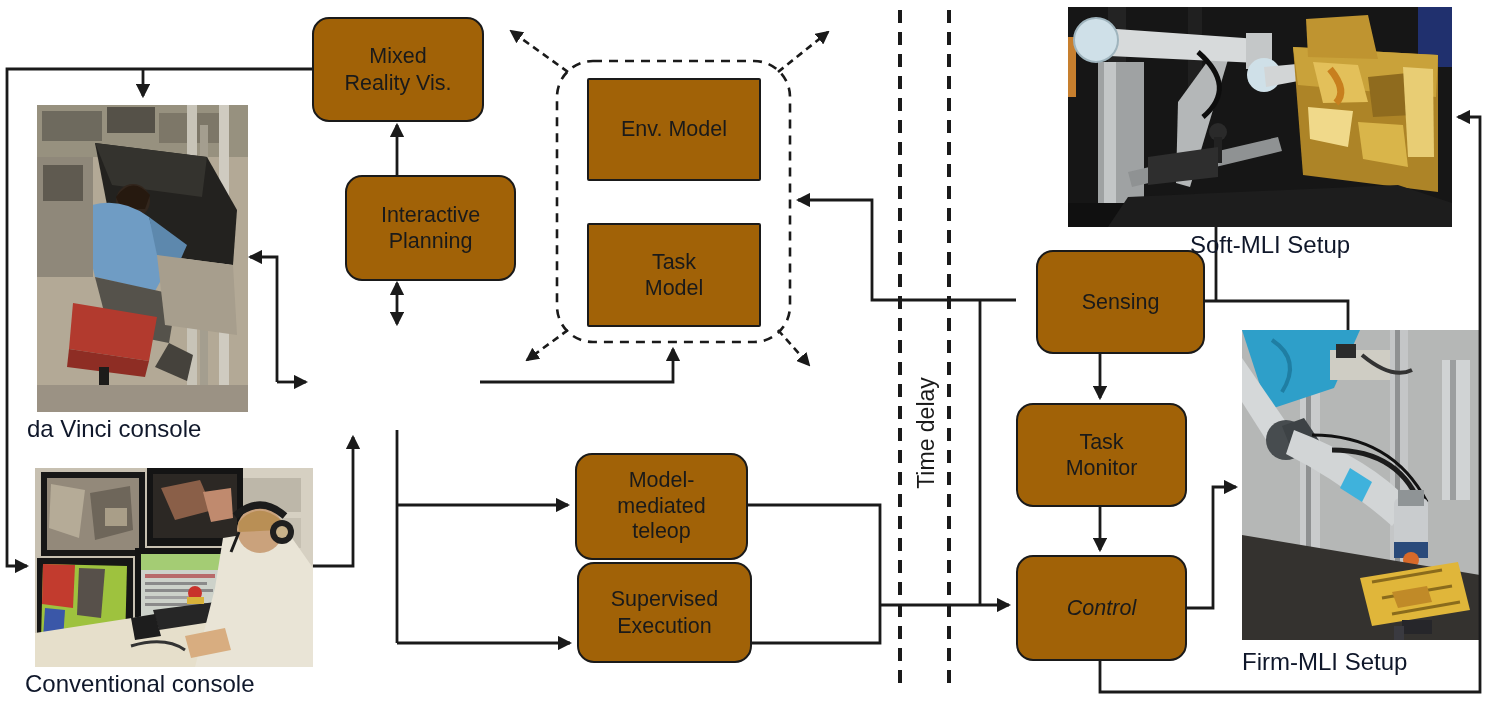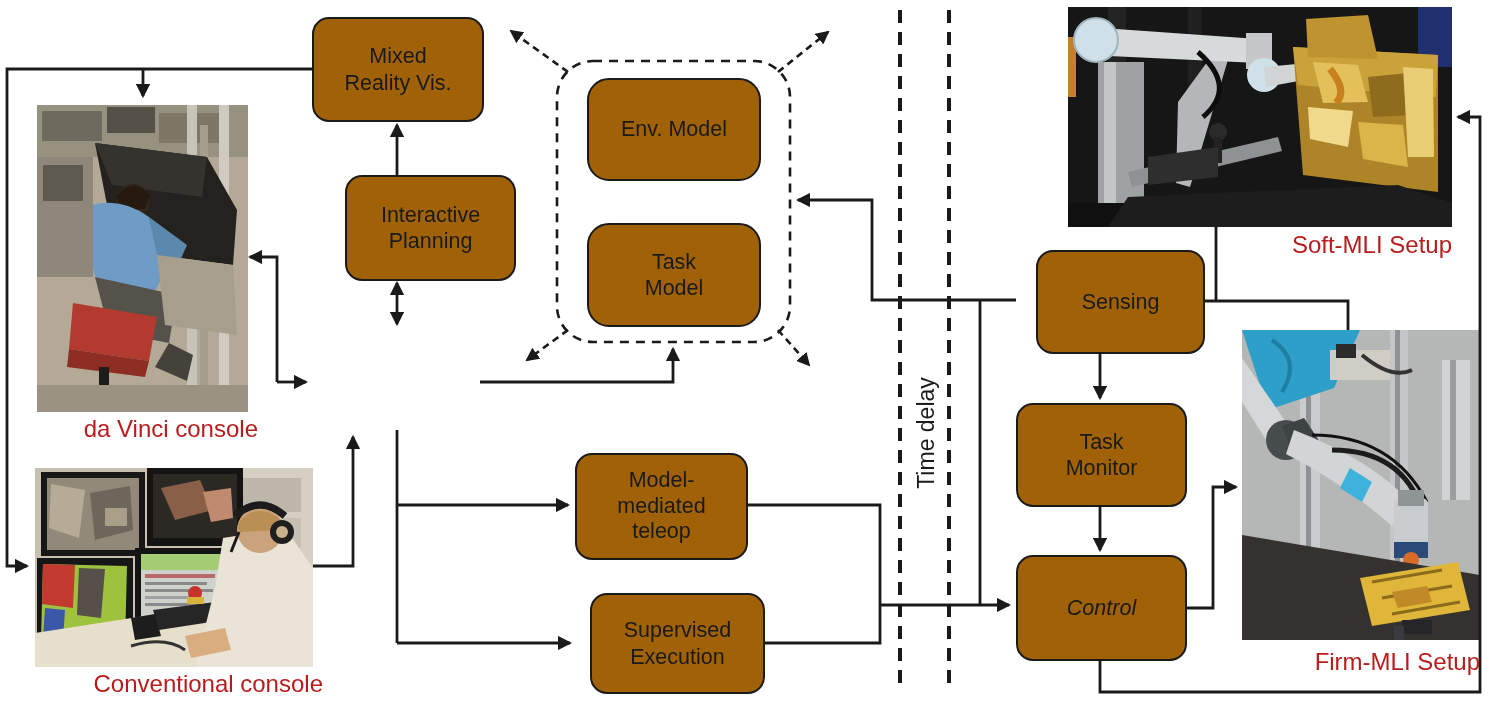--- a/index.html
+++ b/index.html
@@ -9,25 +9,25 @@
   }
   .photo { position:absolute; overflow:hidden; }
   .photo svg { display:block; width:100%; height:100%; }
   svg.lines { position:absolute; left:0; top:0; z-index:5; }
   .box {
     position:absolute; z-index:10; background:#a16207;
     border:2.6px solid #1a1a1a; border-radius:17px;
     display:flex; align-items:center; justify-content:center;
     text-align:center; font-size:21.5px; line-height:1.22; color:#1a1a1a;
   }
-  .box.small-radius { border-radius:22px; }
+  .box.small-radius { border-radius:2px; }
   .box span { white-space:pre-line; }
   .caption {
-    position:absolute; z-index:10; text-align:right;
-    font-size:24px; color:#b91c1c; white-space:nowrap;
+    position:absolute; z-index:10; text-align:left;
+    font-size:24px; color:#0f172a; white-space:nowrap;
   }
   .rotated-label {
     position:absolute; z-index:10; width:160px; height:40px;
     left:846px; top:413px; transform:rotate(-90deg);
     display:flex; align-items:center; justify-content:center;
     font-size:23px; color:#1a1a1a;
   }
 </style>
 </head>
 <body>
@@ -257,21 +257,21 @@
   </div>
   <div class="box small-radius" style="left:587px; top:223px; width:170px; height:100px;">
     <span>Task
 Model</span>
   </div>
   <div class="box" style="left:575px; top:453px; width:169px; height:103px; line-height:1.18;">
     <span>Model-
 mediated
 teleop</span>
   </div>
-  <div class="box" style="left:577px; top:593px; width:171px; height:97px;margin-left:13px;">
+  <div class="box" style="left:577px; top:562px; width:171px; height:97px;">
     <span>Supervised
 Execution</span>
   </div>
   <div class="box" style="left:1016px; top:250px; width:165px; height:100px;margin-left:20px;">
     <span>Sensing</span>
   </div>
   <div class="box" style="left:1016px; top:403px; width:167px; height:100px;">
     <span>Task
 Monitor</span>
   </div>

